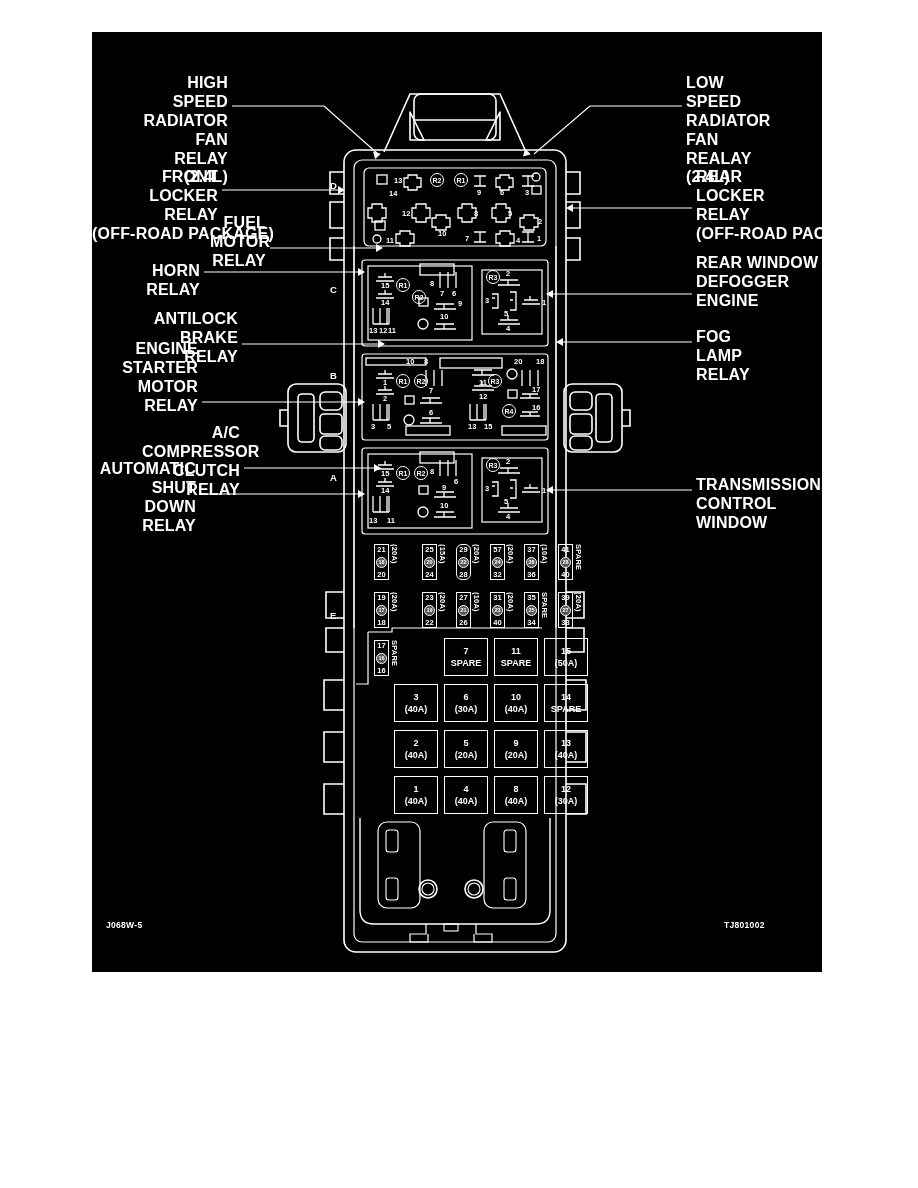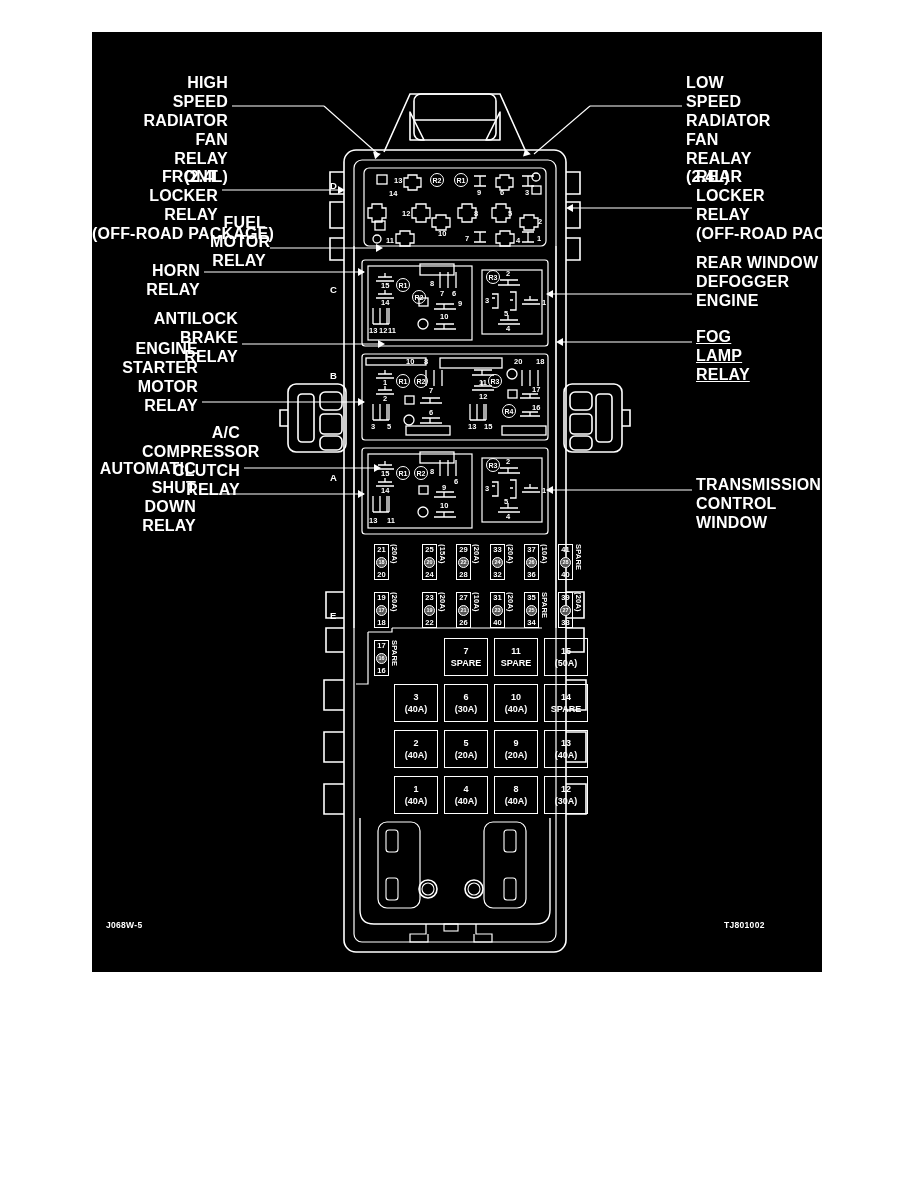--- a/index.html
+++ b/index.html
@@ -190,21 +190,21 @@
 FAN
 REALAY
 (2.4L)</div>
   <div class="t lbl" style="left:604px;top:136px;width:128px;text-align:left;">REAR
 LOCKER
 RELAY
 (OFF-ROAD PACKAGE)</div>
   <div class="t lbl" style="left:604px;top:222px;width:124px;text-align:left;">REAR WINDOW
 DEFOGGER
 ENGINE</div>
-  <div class="t lbl" style="left:604px;top:296px;width:96px;text-align:left;text-decoration:underline;">FOG
+  <div class="t lbl" style="left:604px;top:296px;width:96px;text-align:left;">FOG
 LAMP
 RELAY</div>
   <div class="t lbl" style="left:604px;top:444px;width:126px;text-align:left;">TRANSMISSION
 CONTROL
 WINDOW</div>
 
   <div class="t sec" style="left:238px;top:148px;">D</div>
   <div class="t sec" style="left:238px;top:252px;">C</div>
   <div class="t sec" style="left:238px;top:338px;">B</div>
   <div class="t sec" style="left:238px;top:440px;">A</div>
@@ -377,28 +377,28 @@
           <span class="cc">18</span>
           <b>20</b>
         </div>
         <div class="amp" style="left: 298px; top: 512px;">(20A)</div>
         <div class="cart" style="left: 330px; top: 512px;">
           <b>25</b>
           <span class="cc">20</span>
           <b>24</b>
         </div>
         <div class="amp" style="left: 346px; top: 512px;">(15A)</div>
-        <div class="cart" style="left: 364px; top: 512px;">
+        <div class="cart" style="left: 364px; top: 512px; border-radius: 6px;">
           <b>29</b>
           <span class="cc">22</span>
           <b>28</b>
         </div>
         <div class="amp" style="left: 380px; top: 512px;">(20A)</div>
         <div class="cart" style="left: 398px; top: 512px;">
-          <b>33</b>
+          <b>57</b>
           <span class="cc">24</span>
           <b>32</b>
         </div>
         <div class="amp" style="left: 414px; top: 512px;">(20A)</div>
         <div class="cart" style="left: 432px; top: 512px;">
           <b>37</b>
           <span class="cc">26</span>
           <b>36</b>
         </div>
         <div class="amp" style="left: 448px; top: 512px;">(10A)</div>

